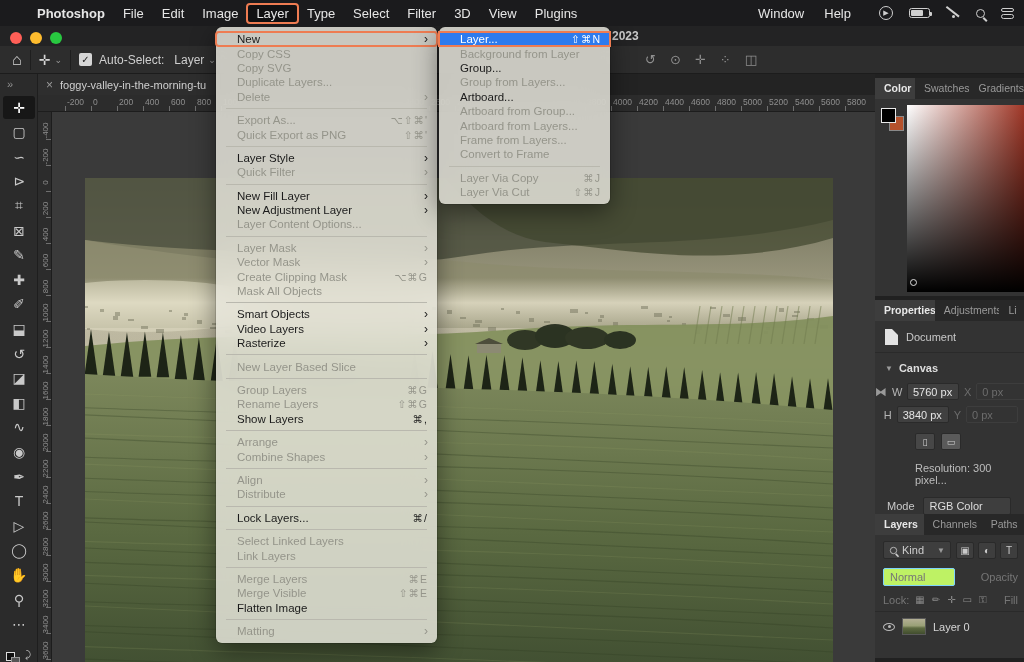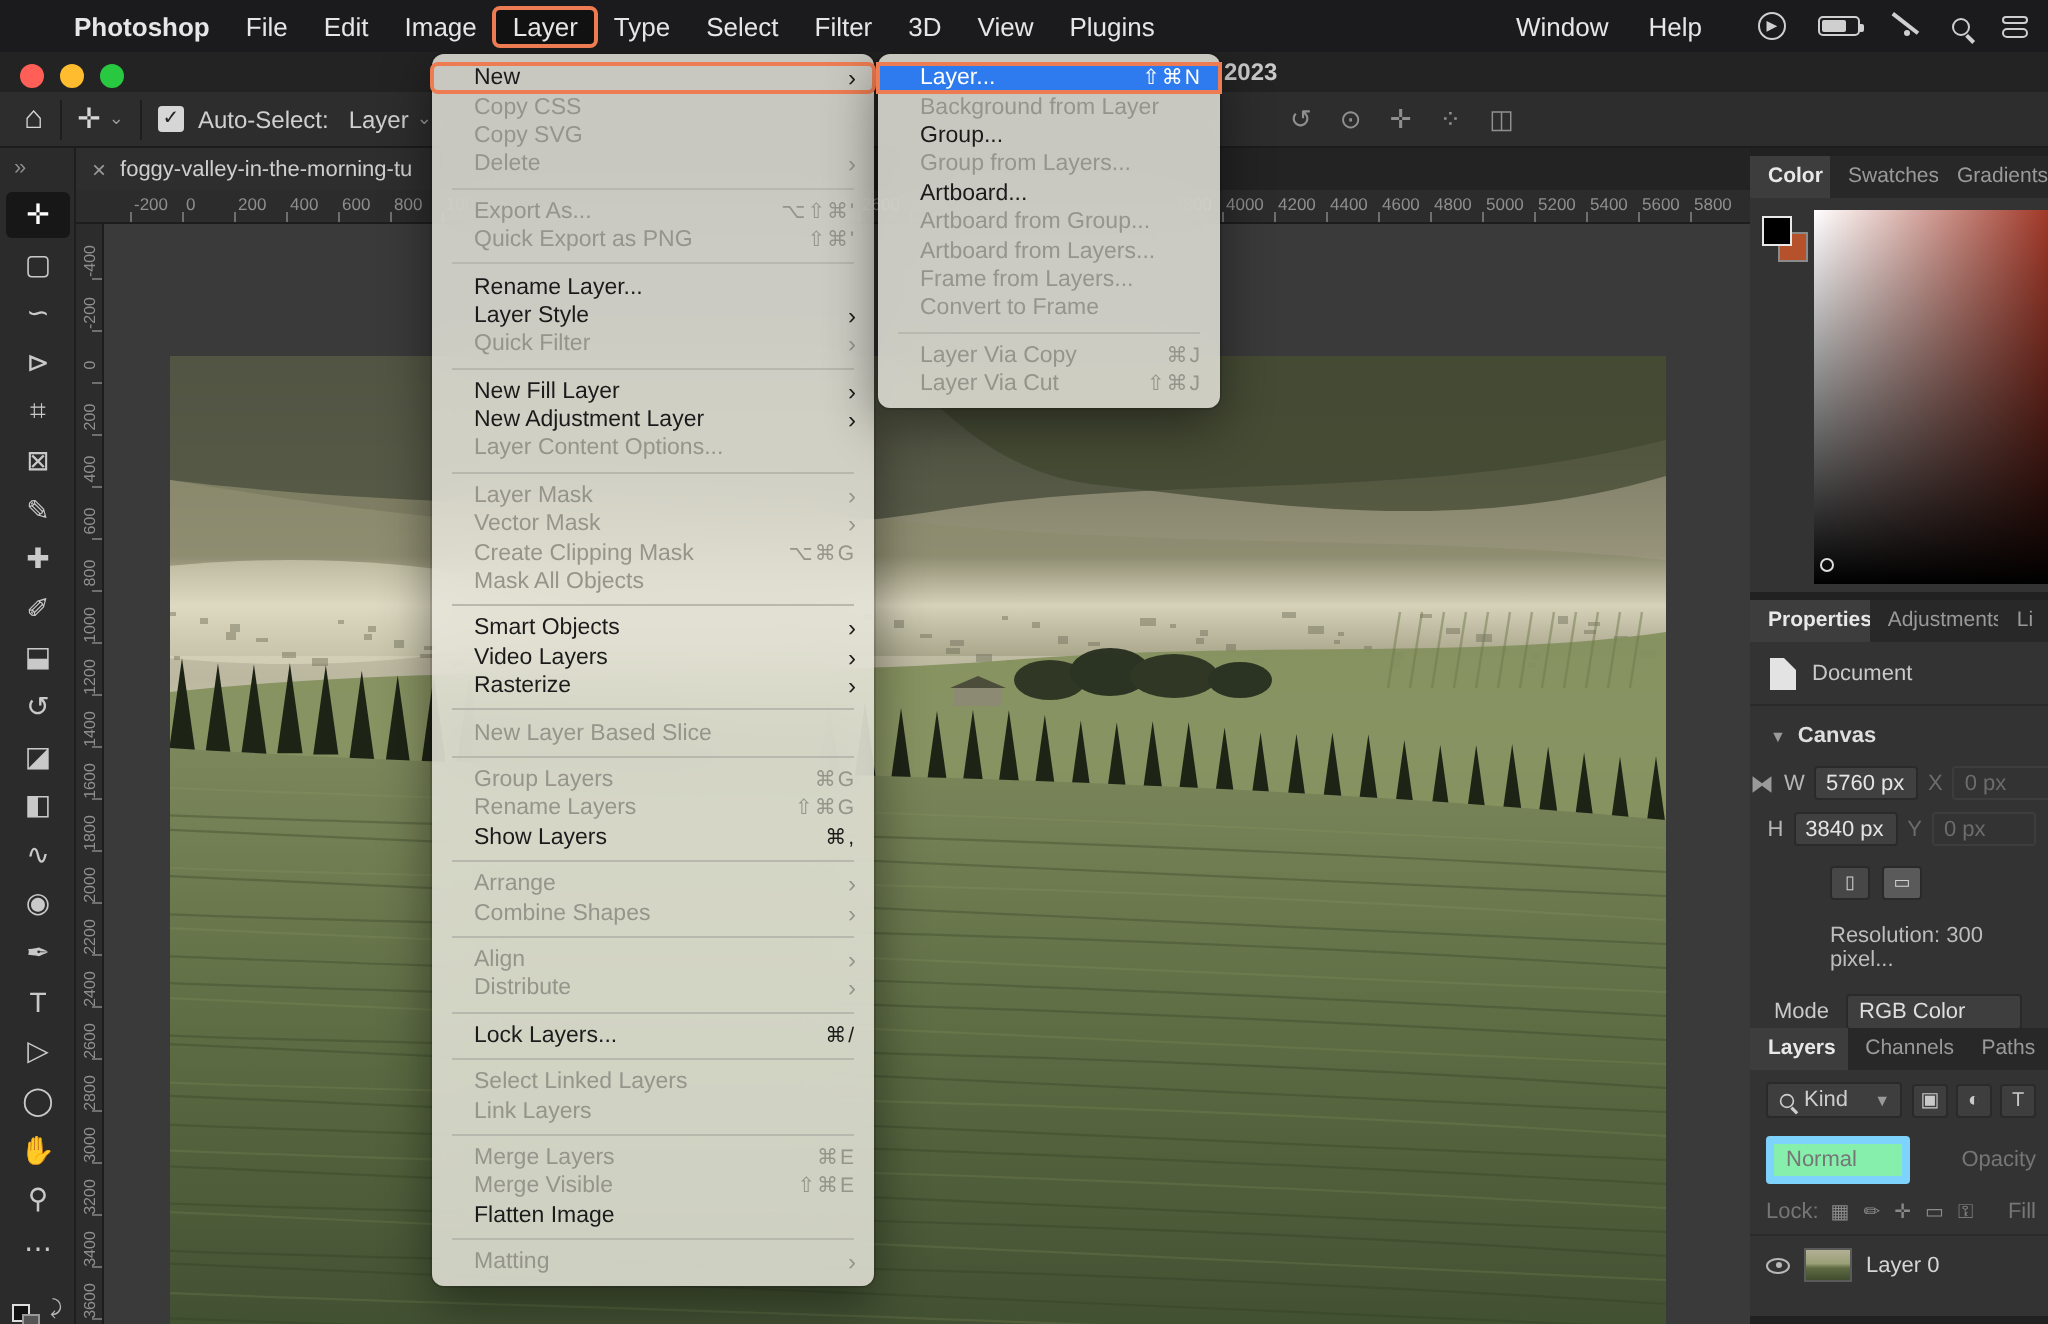--- a/index.html
+++ b/index.html
@@ -121,21 +121,21 @@
   #mode-row { display:flex; align-items:center; gap:8px; padding:9px 0 0 12px; }
   #mode-row .ddl { background:#3e3e3e; border:1px solid #2a2a2a; border-radius:2px; padding:2px 6px; width:88px; color:#dedede; }
   #layers-panel { top:440px; height:144px; font-size:11px; }
   #filter-row { display:flex; align-items:center; gap:5px; padding:6px 6px 5px 8px;justify-content:space-between; }
   #kind-dd { flex:1; background:#3e3e3e; border:1px solid #2a2a2a; border-radius:2px; padding:2px 5px;
     color:#cdcdcd; display:flex; align-items:center; gap:4px; }
   #kind-dd .chev { margin-left:auto; font-size:8px; color:#9a9a9a; }
   .fbtn { width:18px; height:17px; background:#3e3e3e; border:1px solid #2a2a2a; border-radius:2px;
     color:#c9c9c9; font-size:10px; display:flex; align-items:center; justify-content:center; }
   #blend-row { display:flex; align-items:center; gap:6px; padding:4px 6px 4px 8px; color:#767676; }
-  #blend-row .ddl { background:#86efac; border:4px solid #7dd3fc; border-radius:2px; padding:2px 6px; width:72px; }
+  #blend-row .ddl { background:#bef264; border:1px solid #7dd3fc; border-radius:2px; padding:2px 6px; width:72px; }
   #lock-row { display:flex; align-items:center; gap:6px; padding:4px 6px 5px 8px; color:#767676; border-bottom:1px solid #2a2a2a; }
   #lock-row .lico { font-size:10px; color:#8a8a8a; }
   #layer-row { display:flex; align-items:center; gap:7px; padding:6px 6px 6px 8px; color:#d6d6d6; }
   .eye { width:12px; height:8px; border:1px solid #b9b9b9; border-radius:50%; position:relative; }
   .eye::after { content:""; position:absolute; left:3.5px; top:1.5px; width:3px; height:3px; background:#b9b9b9; border-radius:50%; }
   .lthumb { width:24px; height:17px; border:1px solid #5a5a5a;
     background:linear-gradient(to bottom, #b3af94 0%, #9aa077 45%, #5f6b42 60%, #414d2e 100%); }
 </style>
 </head>
 <body>
@@ -662,43 +662,43 @@
     </div>
     <div class="mi disabled">
       <span class="lbl">Copy CSS</span>
       <span class="right"></span>
     </div>
     <div class="mi disabled">
       <span class="lbl">Copy SVG</span>
       <span class="right"></span>
     </div>
     <div class="mi disabled">
+      <span class="lbl">Duplicate Layers...</span>
+      <span class="right"></span>
+    </div>
+    <div class="mi disabled">
       <span class="lbl">Delete</span>
       <span class="right">
         <span class="ar">›</span>
       </span>
     </div>
     <div class="menu-sep"></div>
     <div class="mi disabled">
       <span class="lbl">Export As...</span>
       <span class="right">
         <span class="sc">⌥⇧⌘'</span>
       </span>
     </div>
     <div class="mi disabled">
       <span class="lbl">Quick Export as PNG</span>
       <span class="right">
         <span class="sc">⇧⌘'</span>
       </span>
     </div>
     <div class="menu-sep"></div>
-    <div class="mi">
-      <span class="lbl">Rename Layer...</span>
-      <span class="right"></span>
-    </div>
     <div class="mi">
       <span class="lbl">Layer Style</span>
       <span class="right">
         <span class="ar">›</span>
       </span>
     </div>
     <div class="mi disabled">
       <span class="lbl">Quick Filter</span>
       <span class="right">
         <span class="ar">›</span>

